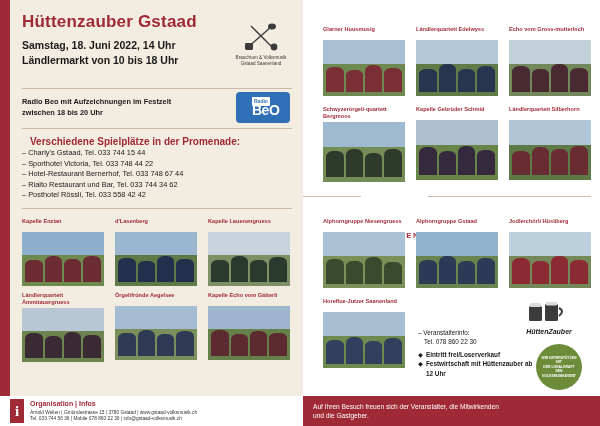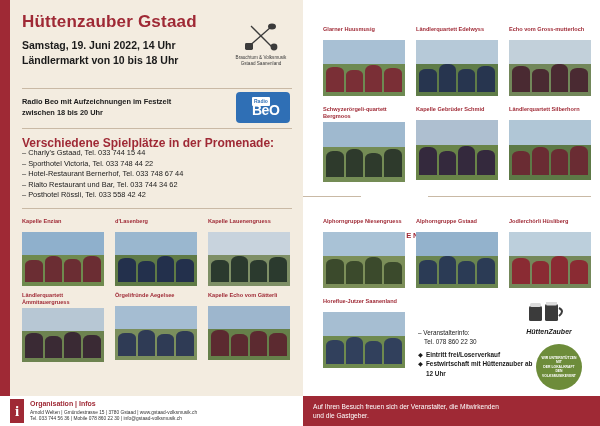--- a/index.html
+++ b/index.html
@@ -65,22 +65,22 @@
     position: absolute; left: 236px; top: 92px;
     width: 54px; height: 31px; border-radius: 4px;
     background: #2f6fb5; color: #fff;
     font-weight: bold; font-size: 8px; line-height: 9px;
     padding: 4px 0 0 16px;
   }
   .beo-logo .small { font-size: 5px; background:#fff; color:#2f6fb5; display:inline-block; padding:0 2px; border-radius:1px;}
   .beo-logo .big { font-size: 14px; letter-spacing: -0.5px; }
 
   .plaetze-head {
-    position: absolute; left: 22px; top: 136px;
-    font-size: 12px; font-weight: bold; color: #9f2935; text-align: right;
+    position: absolute; left: 30px; top: 136px;
+    font-size: 10px; font-weight: bold; color: #9f2935; text-align: right;
   }
   .plaetze-list {
     position: absolute; left: 22px; top: 148px;
     font-size: 7.4px; color: #1a1a1a; line-height: 10.6px;
     width: 270px;
   }
 
   
   .card { position: absolute; }
   .card .label {
@@ -156,21 +156,21 @@
 <body>
 
 <div class="page">
 
   <div class="left-panel"></div>
   <div class="left-bar"></div>
   <div class="right-panel"></div>
 
   <div class="title">Hüttenzauber Gstaad</div>
   <div class="subtitle">
-    <div>Samstag, 19. Juni 2022, 14 Uhr</div>
+    <div>Samstag, 18. Juni 2022, 14 Uhr</div>
     <div>Ländlermarkt von 10 bis 18 Uhr</div>
   </div>
 
   <div class="club-logo">
     <svg width="40" height="30" viewBox="0 0 40 30">
       <g stroke="#3b3b3b" stroke-width="1.3" fill="none">
         <path d="M6 26 L30 5"></path>
         <path d="M10 4 L32 26"></path>
       </g>
       <ellipse cx="31" cy="4.5" rx="4" ry="3" fill="#3b3b3b"></ellipse>

